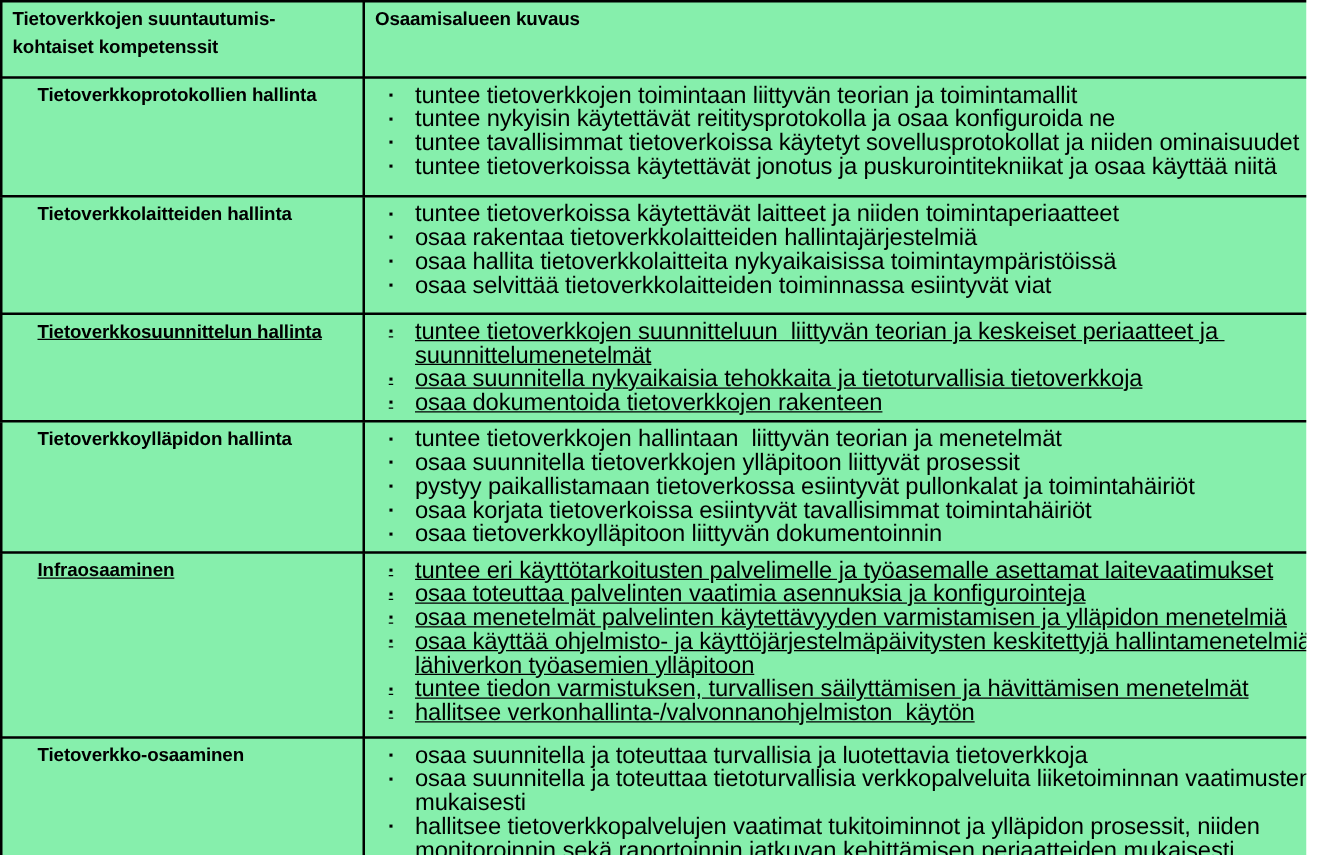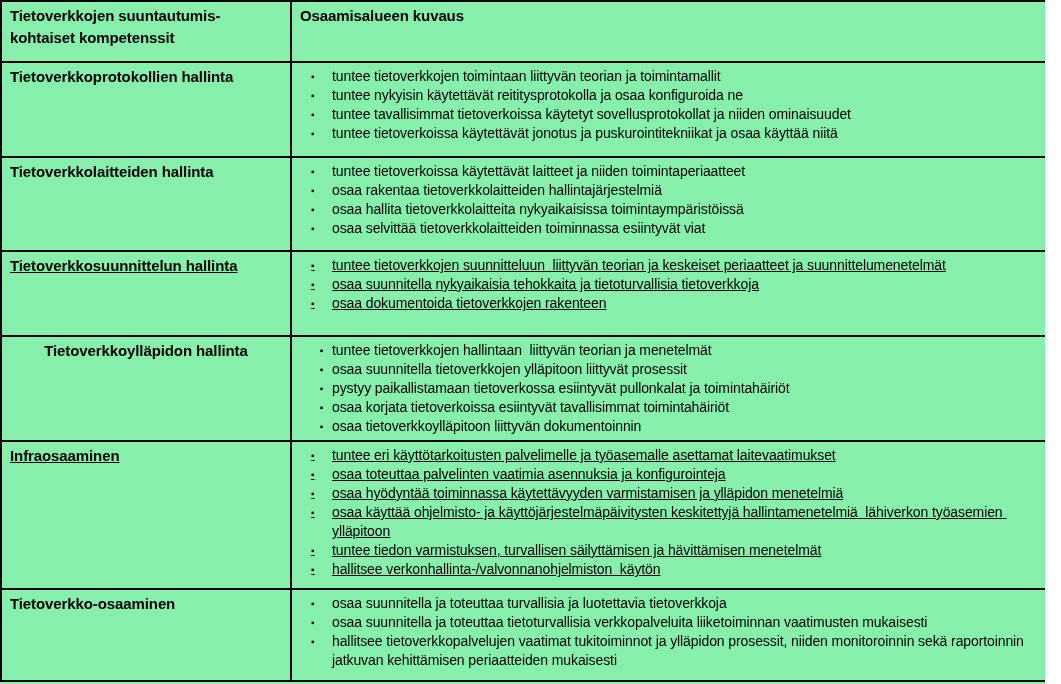--- a/index.html
+++ b/index.html
@@ -26,59 +26,60 @@
   td {
     border: 2px solid #000000;
     vertical-align: top;
     padding: 0;
   }
   
   tbody tr:nth-child(1) td { height: 61px; }
   tbody tr:nth-child(2) td { height: 95px; }
   tbody tr:nth-child(3) td { height: 94px; }
   tbody tr:nth-child(4) td { height: 85px; text-decoration: underline; }
-  tbody tr:nth-child(5) td { height: 100px; text-align: center; }
+  tbody tr:nth-child(5) td { height: 100px; }
   tbody tr:nth-child(6) td { height: 148px; text-decoration: underline; }
   tbody tr:nth-child(7) td { height: 92px; border-radius: 16px; }
 
   .header-text {
     font-weight: bold;
     font-size: 15px;
     line-height: 22px;
     padding: 3px 8px;
     white-space: pre-line;
     letter-spacing: -0.1px;
   }
   .header-text.desc { }
 
   .competence-label {
     font-weight: bold;
     font-size: 15px;
     line-height: 20px;
     padding: 4px 8px;
     letter-spacing: -0.1px;
+    margin-left: 20px;
   }
 
   ul.bullet-list {
     list-style: none;
     margin: 0;
     padding: 4px 10px 4px 0;
   }
   li.bullet-item {
     display: flex;
     align-items: flex-start;
   }
   .bullet-marker {
     flex: 0 0 21px;
     margin-left: 19px;
     font-size: 10px;
     line-height: 19px;
   }
   .bullet-text {
-    font-size: 14px;
+    font-size: 19px;
     line-height: 19px;
     letter-spacing: -0.1px;
     white-space: pre-wrap;
   }
 </style>
 </head>
 <body>
 
 <div class="page">
   <table class="doc-table">
@@ -224,21 +225,21 @@
     <span class="bullet-text">tuntee eri käyttötarkoitusten palvelimelle ja työasemalle asettamat laitevaatimukset</span>
   </li>
 
   <li class="bullet-item">
     <span class="bullet-marker">▪</span>
     <span class="bullet-text">osaa toteuttaa palvelinten vaatimia asennuksia ja konfigurointeja</span>
   </li>
 
   <li class="bullet-item">
     <span class="bullet-marker">▪</span>
-    <span class="bullet-text">osaa hyödyntää toiminnassa käytettävyyden varmistamisen ja ylläpidon menetelmiä</span>
+    <span class="bullet-text">osaa menetelmät palvelinten käytettävyyden varmistamisen ja ylläpidon menetelmiä</span>
   </li>
 
   <li class="bullet-item">
     <span class="bullet-marker">▪</span>
     <span class="bullet-text">osaa käyttää ohjelmisto- ja käyttöjärjestelmäpäivitysten keskitettyjä hallintamenetelmiä  lähiverkon työasemien ylläpitoon</span>
   </li>
 
   <li class="bullet-item">
     <span class="bullet-marker">▪</span>
     <span class="bullet-text">tuntee tiedon varmistuksen, turvallisen säilyttämisen ja hävittämisen menetelmät</span>

